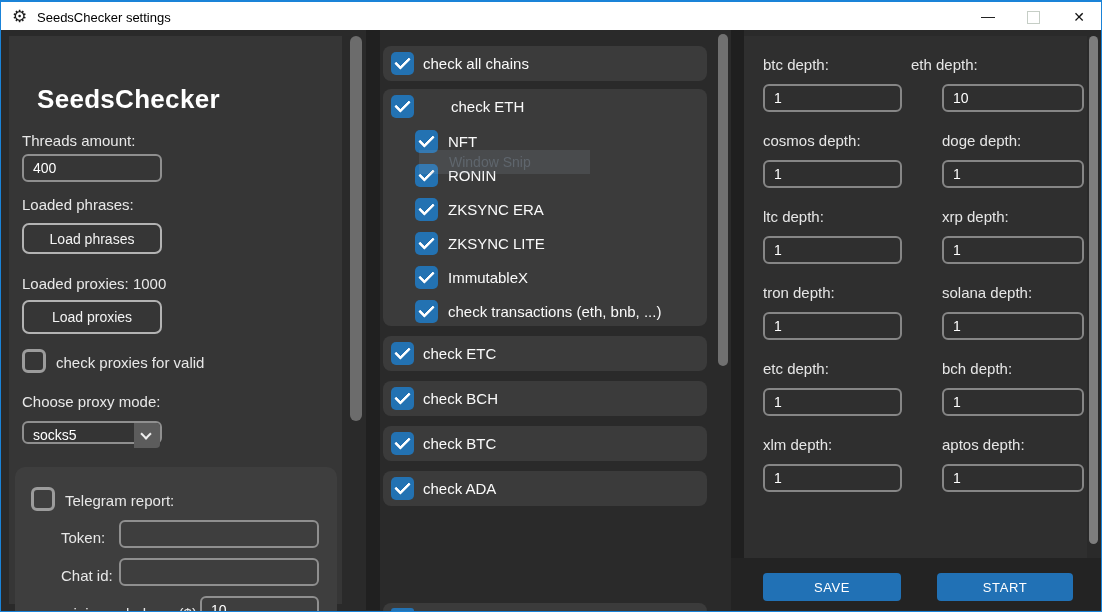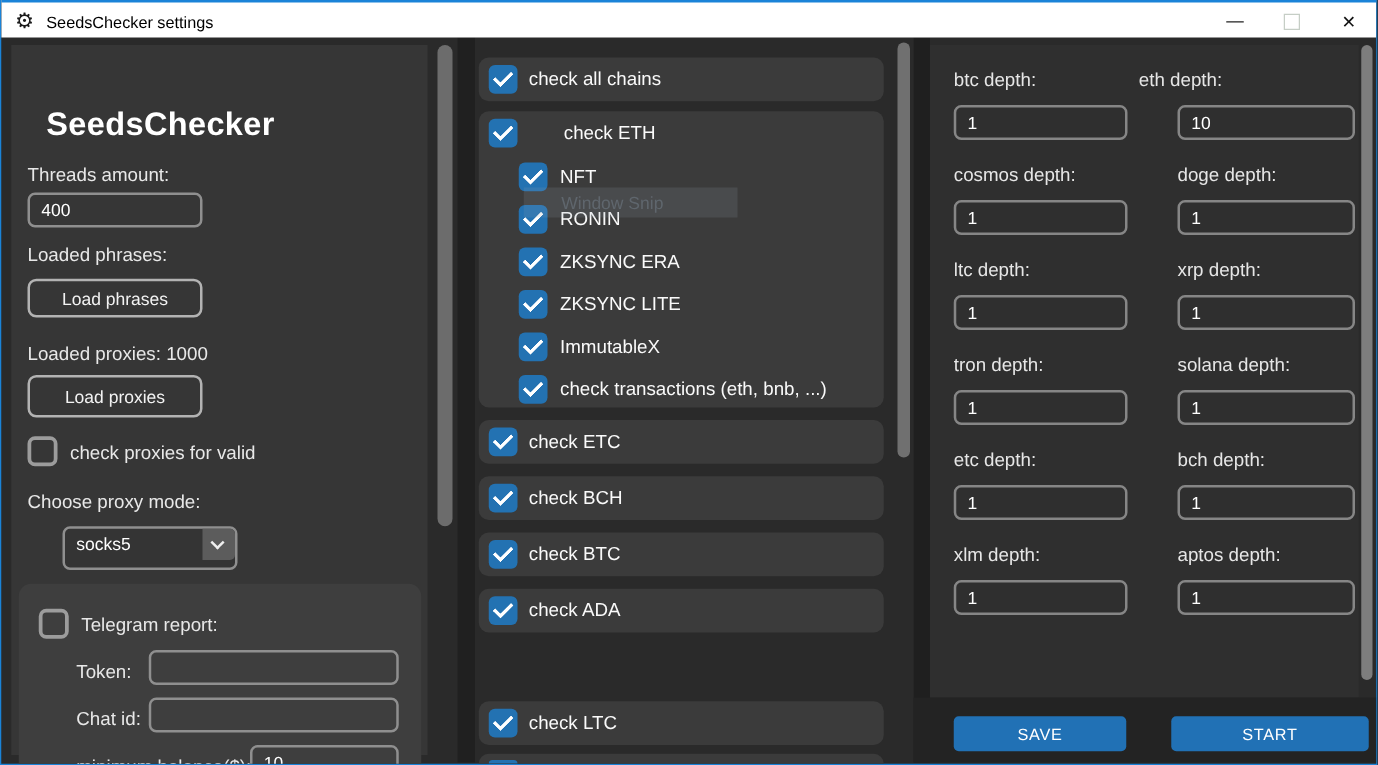--- a/index.html
+++ b/index.html
@@ -19,21 +19,21 @@
   
   .band { position:absolute; top:30px; height:580px; }
 
   
   .lpanel { position:absolute; left:8px; top:36px; width:333px; height:568px; background:#363636; }
   .heading { position:absolute; left:28px; top:48px; font-size:26px; font-weight:bold; color:#fff; letter-spacing:0.3px; }
   .lbl { position:absolute; font-size:15px; color:#e8e8e8; }
   .inp { position:absolute; background:transparent; border:2px solid #8f8f8f; border-radius:6px; color:#fff; font-size:14px; padding:0 9px; font-family:inherit; outline:none; }
   .btn-outline { position:absolute; background:transparent; border:2px solid #b3b3b3; border-radius:7px; color:#f3f3f3; font-size:14px; text-align:center; font-family:inherit; cursor:pointer; }
   .cb-empty { position:absolute; width:24px; height:24px; border:3px solid #9c9c9c; border-radius:6px; background:transparent; cursor:pointer; }
-  .select { position:absolute; left:21px; top:385px; width:140px; height:35px; background:#343434; border:2px solid #8f8f8f; border-radius:6px; cursor:pointer;margin-left:28px; }
+  .select { position:absolute; left:21px; top:385px; width:140px; height:23px; background:#343434; border:2px solid #8f8f8f; border-radius:6px; cursor:pointer; }
   .select .val { position:absolute; left:9px; top:4px; font-size:14px; color:#fff; }
   .select .chevbox { position:absolute; right:0; top:0; width:26px; height:25px; background:#5c5c5c; border-radius:0 4px 4px 0; }
   .select .chev { position:absolute; left:8px; top:7px; width:8px; height:8px; border-right:2px solid #efefef; border-bottom:2px solid #efefef; transform:rotate(45deg); }
   .tgroup { position:absolute; left:14px; top:431px; width:322px; height:170px; background:#3e3e3e; border-radius:10px; }
 
   
   .mrow { position:absolute; left:382px; width:324px; height:35px; background:#3b3b3b; border-radius:8px; }
   .cb { position:absolute; width:23px; height:23px; border-radius:5px; background:#2372b2; cursor:pointer; }
   .cb::after { content:""; position:absolute; left:4px; top:5px; width:12px; height:6px; border-left:3px solid #fff; border-bottom:3px solid #fff; transform:rotate(-45deg); border-radius:1px; }
   .mlabel { position:absolute; left:40px; top:0; font-size:15px; color:#fafafa; line-height:35px; white-space:nowrap; }
@@ -145,24 +145,20 @@
     <span class="mlabel">check BCH</span>
   </div>
   <div class="mrow" style="top:426px;">
     <span class="cb" style="left:8px;top:6px;"></span>
     <span class="mlabel">check BTC</span>
   </div>
   <div class="mrow" style="top:471px;">
     <span class="cb" style="left:8px;top:6px;"></span>
     <span class="mlabel">check ADA</span>
   </div>
-  <div class="mrow" style="top:561px;">
-    <span class="cb" style="left:8px;top:6px;"></span>
-    <span class="mlabel">check LTC</span>
-  </div>
 
   <div class="mrow" style="top:603px;height:8px;border-radius:8px 8px 0 0;overflow:hidden;">
     <span style="position:absolute;left:8px;top:5px;width:23px;height:3px;background:#2372b2;border-radius:4px 4px 0 0;"></span>
   </div>
 
   <div class="thumb" style="left:717px;top:34px;width:10px;height:332px;background:#707070;"></div>
 
   <div class="snip">Window Snip</div>
 
   <div class="rpanel"></div>
@@ -192,17 +188,17 @@
   <div class="dlabel" style="left:941px;top:360px;">bch depth:</div>
   <input class="dinp" style="left: 941px; top: 388px; width: 142px;" value="1">
 
   <div class="dlabel" style="left:762px;top:436px;">xlm depth:</div>
   <input class="dinp" style="left: 762px; top: 464px;" value="1">
   <div class="dlabel" style="left:941px;top:436px;">aptos depth:</div>
   <input class="dinp" style="left: 941px; top: 464px; width: 142px;" value="1">
 
   <div class="bstrip"></div>
   <button class="blue-btn" style="left:762px;width:138px;">SAVE</button>
-  <button class="blue-btn" style="left:936px;width:158px;">START</button>
+  <button class="blue-btn" style="left:936px;width:136px;">START</button>
 
   <div class="thumb" style="left:1088px;top:36px;width:9px;height:508px;background:#7d7d7d;"></div>
 
 </div>
 
 </body></html>

